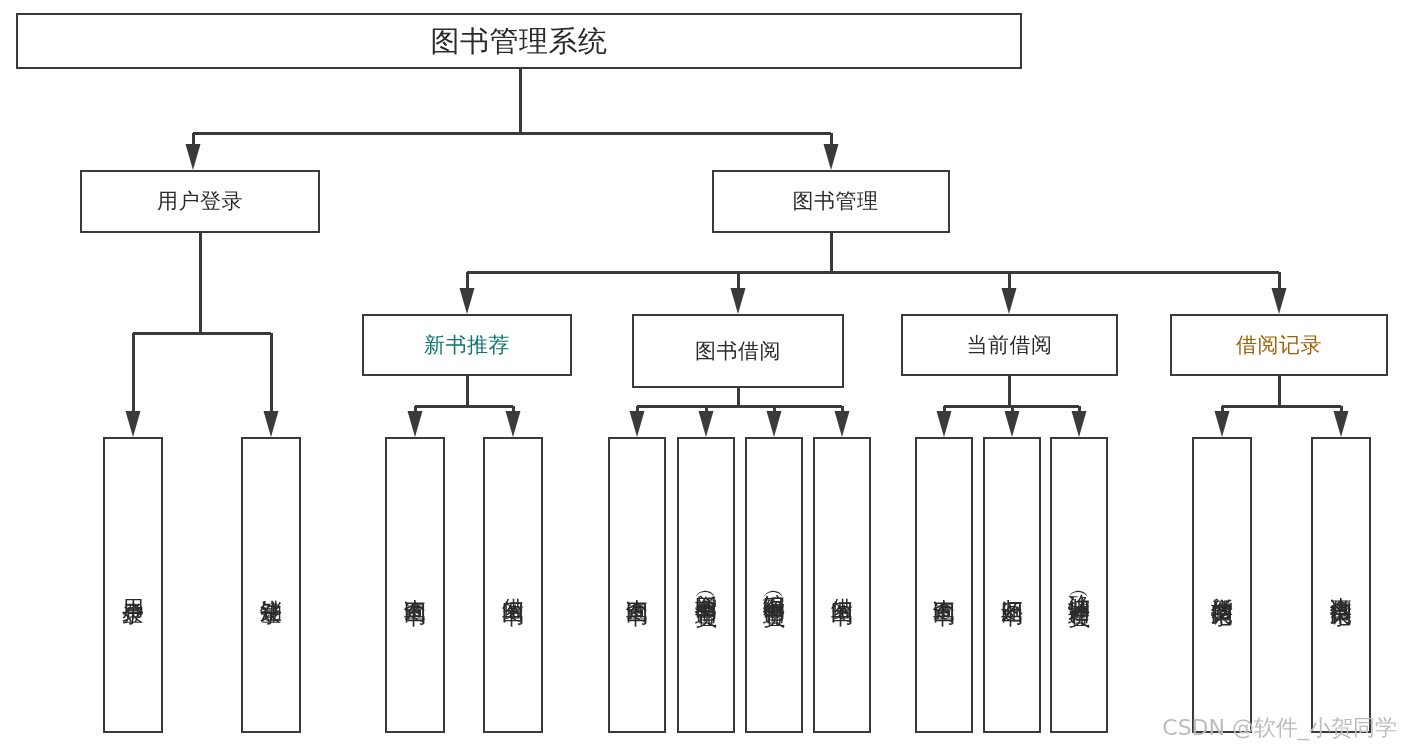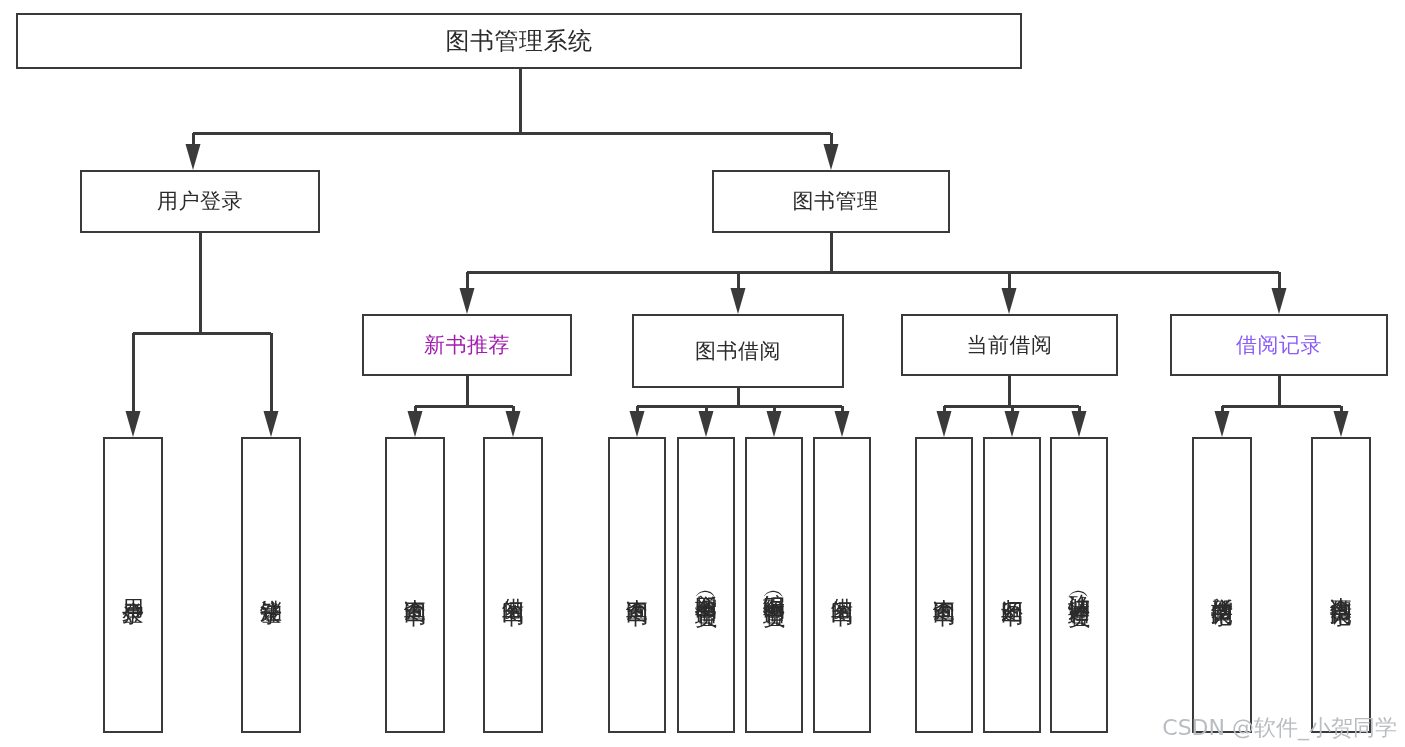--- a/index.html
+++ b/index.html
@@ -34,21 +34,21 @@
     align-items:center;
     justify-content:center;
   }
   .node-box.vert .node-label{
     writing-mode:vertical-rl;
     text-orientation:upright;
     font-size:22px;
     letter-spacing:2px;
     line-height:1;
   }
-  .node-box.root .node-label{font-size:24px;}
+  .node-box.root .node-label{font-size:29px;}
   .watermark{
     position:absolute;
     right:8px;
     bottom:4px;
     font-size:22px;
     color:#b9bcc0;
     white-space:nowrap;
     user-select:none;
   }
 </style>
@@ -116,30 +116,30 @@
       <div class="node-box horiz root" style="left: 16px; top: 13px; width: 1006px; height: 56px; border-color: rgb(58, 58, 58);">
         <span class="node-label" style="color: rgb(43, 43, 43);">图书管理系统</span>
       </div>
       <div class="node-box horiz" style="left: 80px; top: 170px; width: 240px; height: 63px; border-color: rgb(58, 58, 58);">
         <span class="node-label" style="color: rgb(43, 43, 43);">用户登录</span>
       </div>
       <div class="node-box horiz" style="left: 712px; top: 170px; width: 238px; height: 63px; border-color: rgb(58, 58, 58); padding-left: 9px;">
         <span class="node-label" style="color: rgb(43, 43, 43);">图书管理</span>
       </div>
       <div class="node-box horiz" style="left: 362px; top: 314px; width: 210px; height: 62px; border-color: rgb(58, 58, 58);">
-        <span class="node-label" style="color: #a21caf;">新书推荐</span>
+        <span class="node-label" style="color: #0f766e;">新书推荐</span>
       </div>
       <div class="node-box horiz" style="left: 632px; top: 314px; width: 212px; height: 74px; border-color: rgb(58, 58, 58);">
         <span class="node-label" style="color: rgb(43, 43, 43);">图书借阅</span>
       </div>
       <div class="node-box horiz" style="left: 901px; top: 314px; width: 217px; height: 62px; border-color: rgb(58, 58, 58);">
         <span class="node-label" style="color: rgb(43, 43, 43);">当前借阅</span>
       </div>
       <div class="node-box horiz" style="left: 1170px; top: 314px; width: 218px; height: 62px; border-color: rgb(58, 58, 58);">
-        <span class="node-label" style="color: #8b5cf6;">借阅记录</span>
+        <span class="node-label" style="color: #a16207;">借阅记录</span>
       </div>
       <div class="node-box vert" style="left: 103px; top: 437px; width: 60px; height: 296px; border-color: rgb(58, 58, 58);">
         <span class="node-label" style="color: rgb(43, 43, 43);">用户登录</span>
       </div>
       <div class="node-box vert" style="left: 241px; top: 437px; width: 60px; height: 296px; border-color: rgb(58, 58, 58);">
         <span class="node-label" style="color: rgb(43, 43, 43);">注销登录</span>
       </div>
       <div class="node-box vert" style="left: 385px; top: 437px; width: 60px; height: 296px; border-color: rgb(58, 58, 58);">
         <span class="node-label" style="color: rgb(43, 43, 43);">查询图书</span>
       </div>

